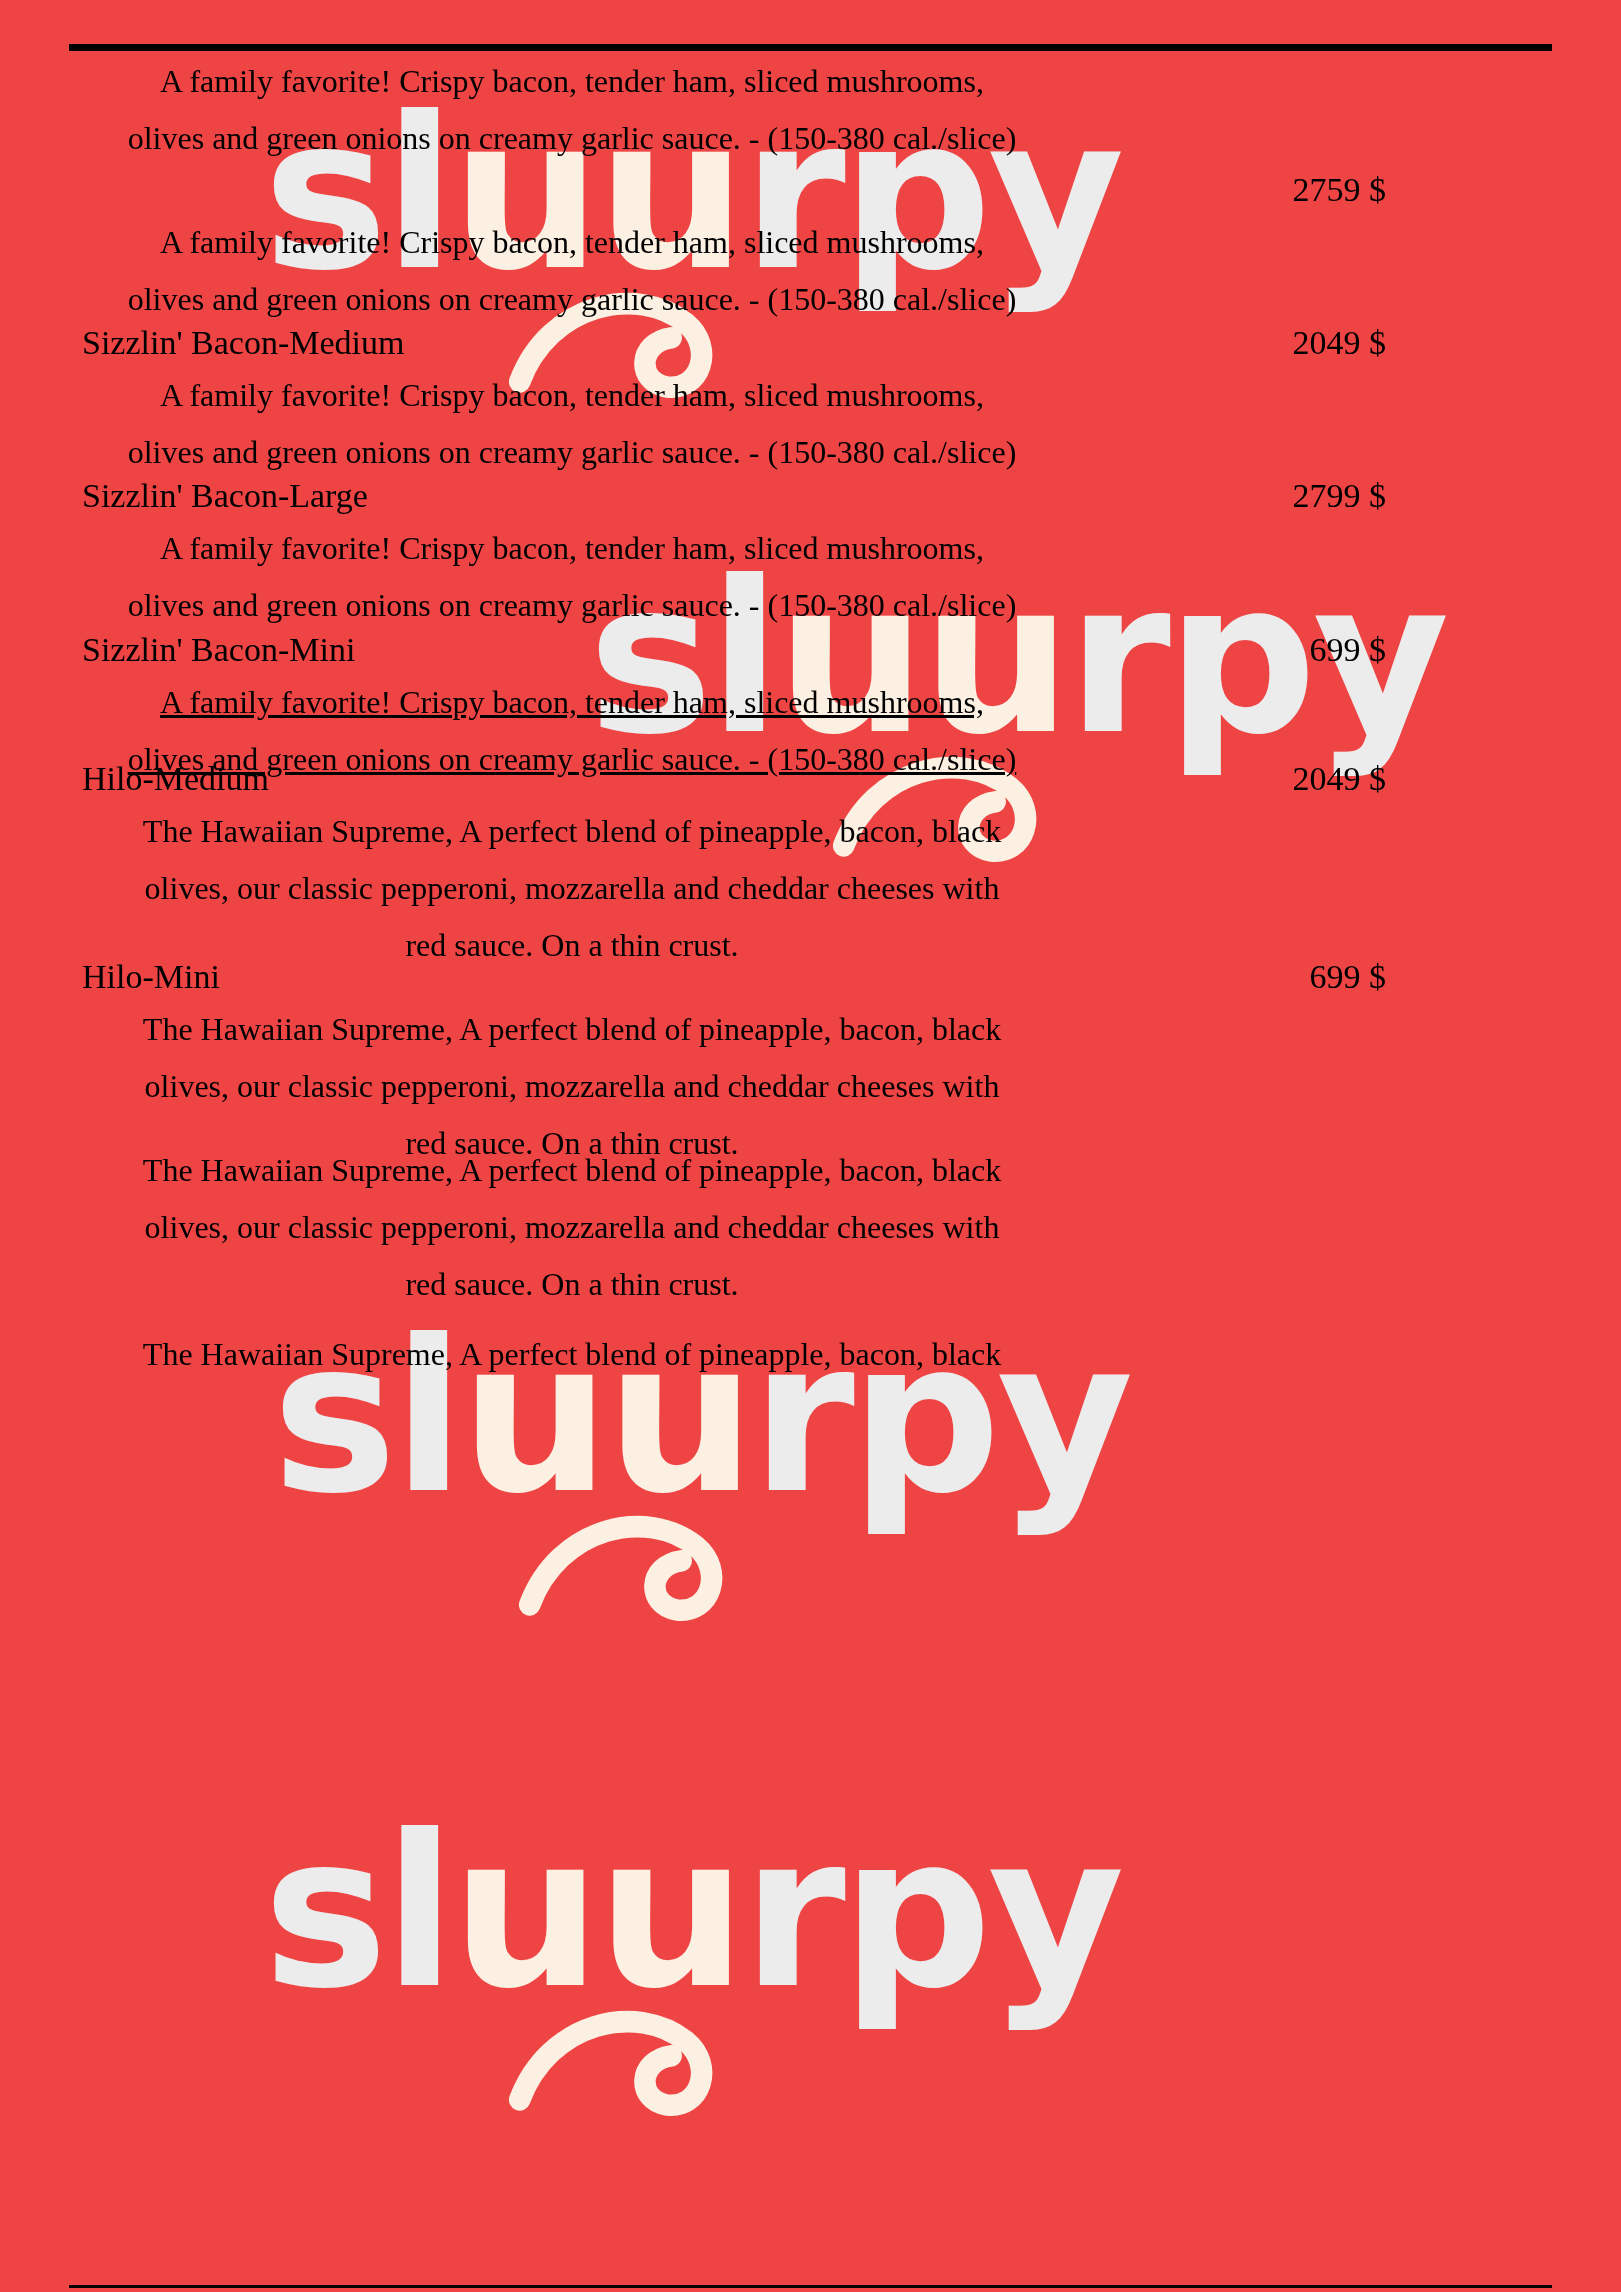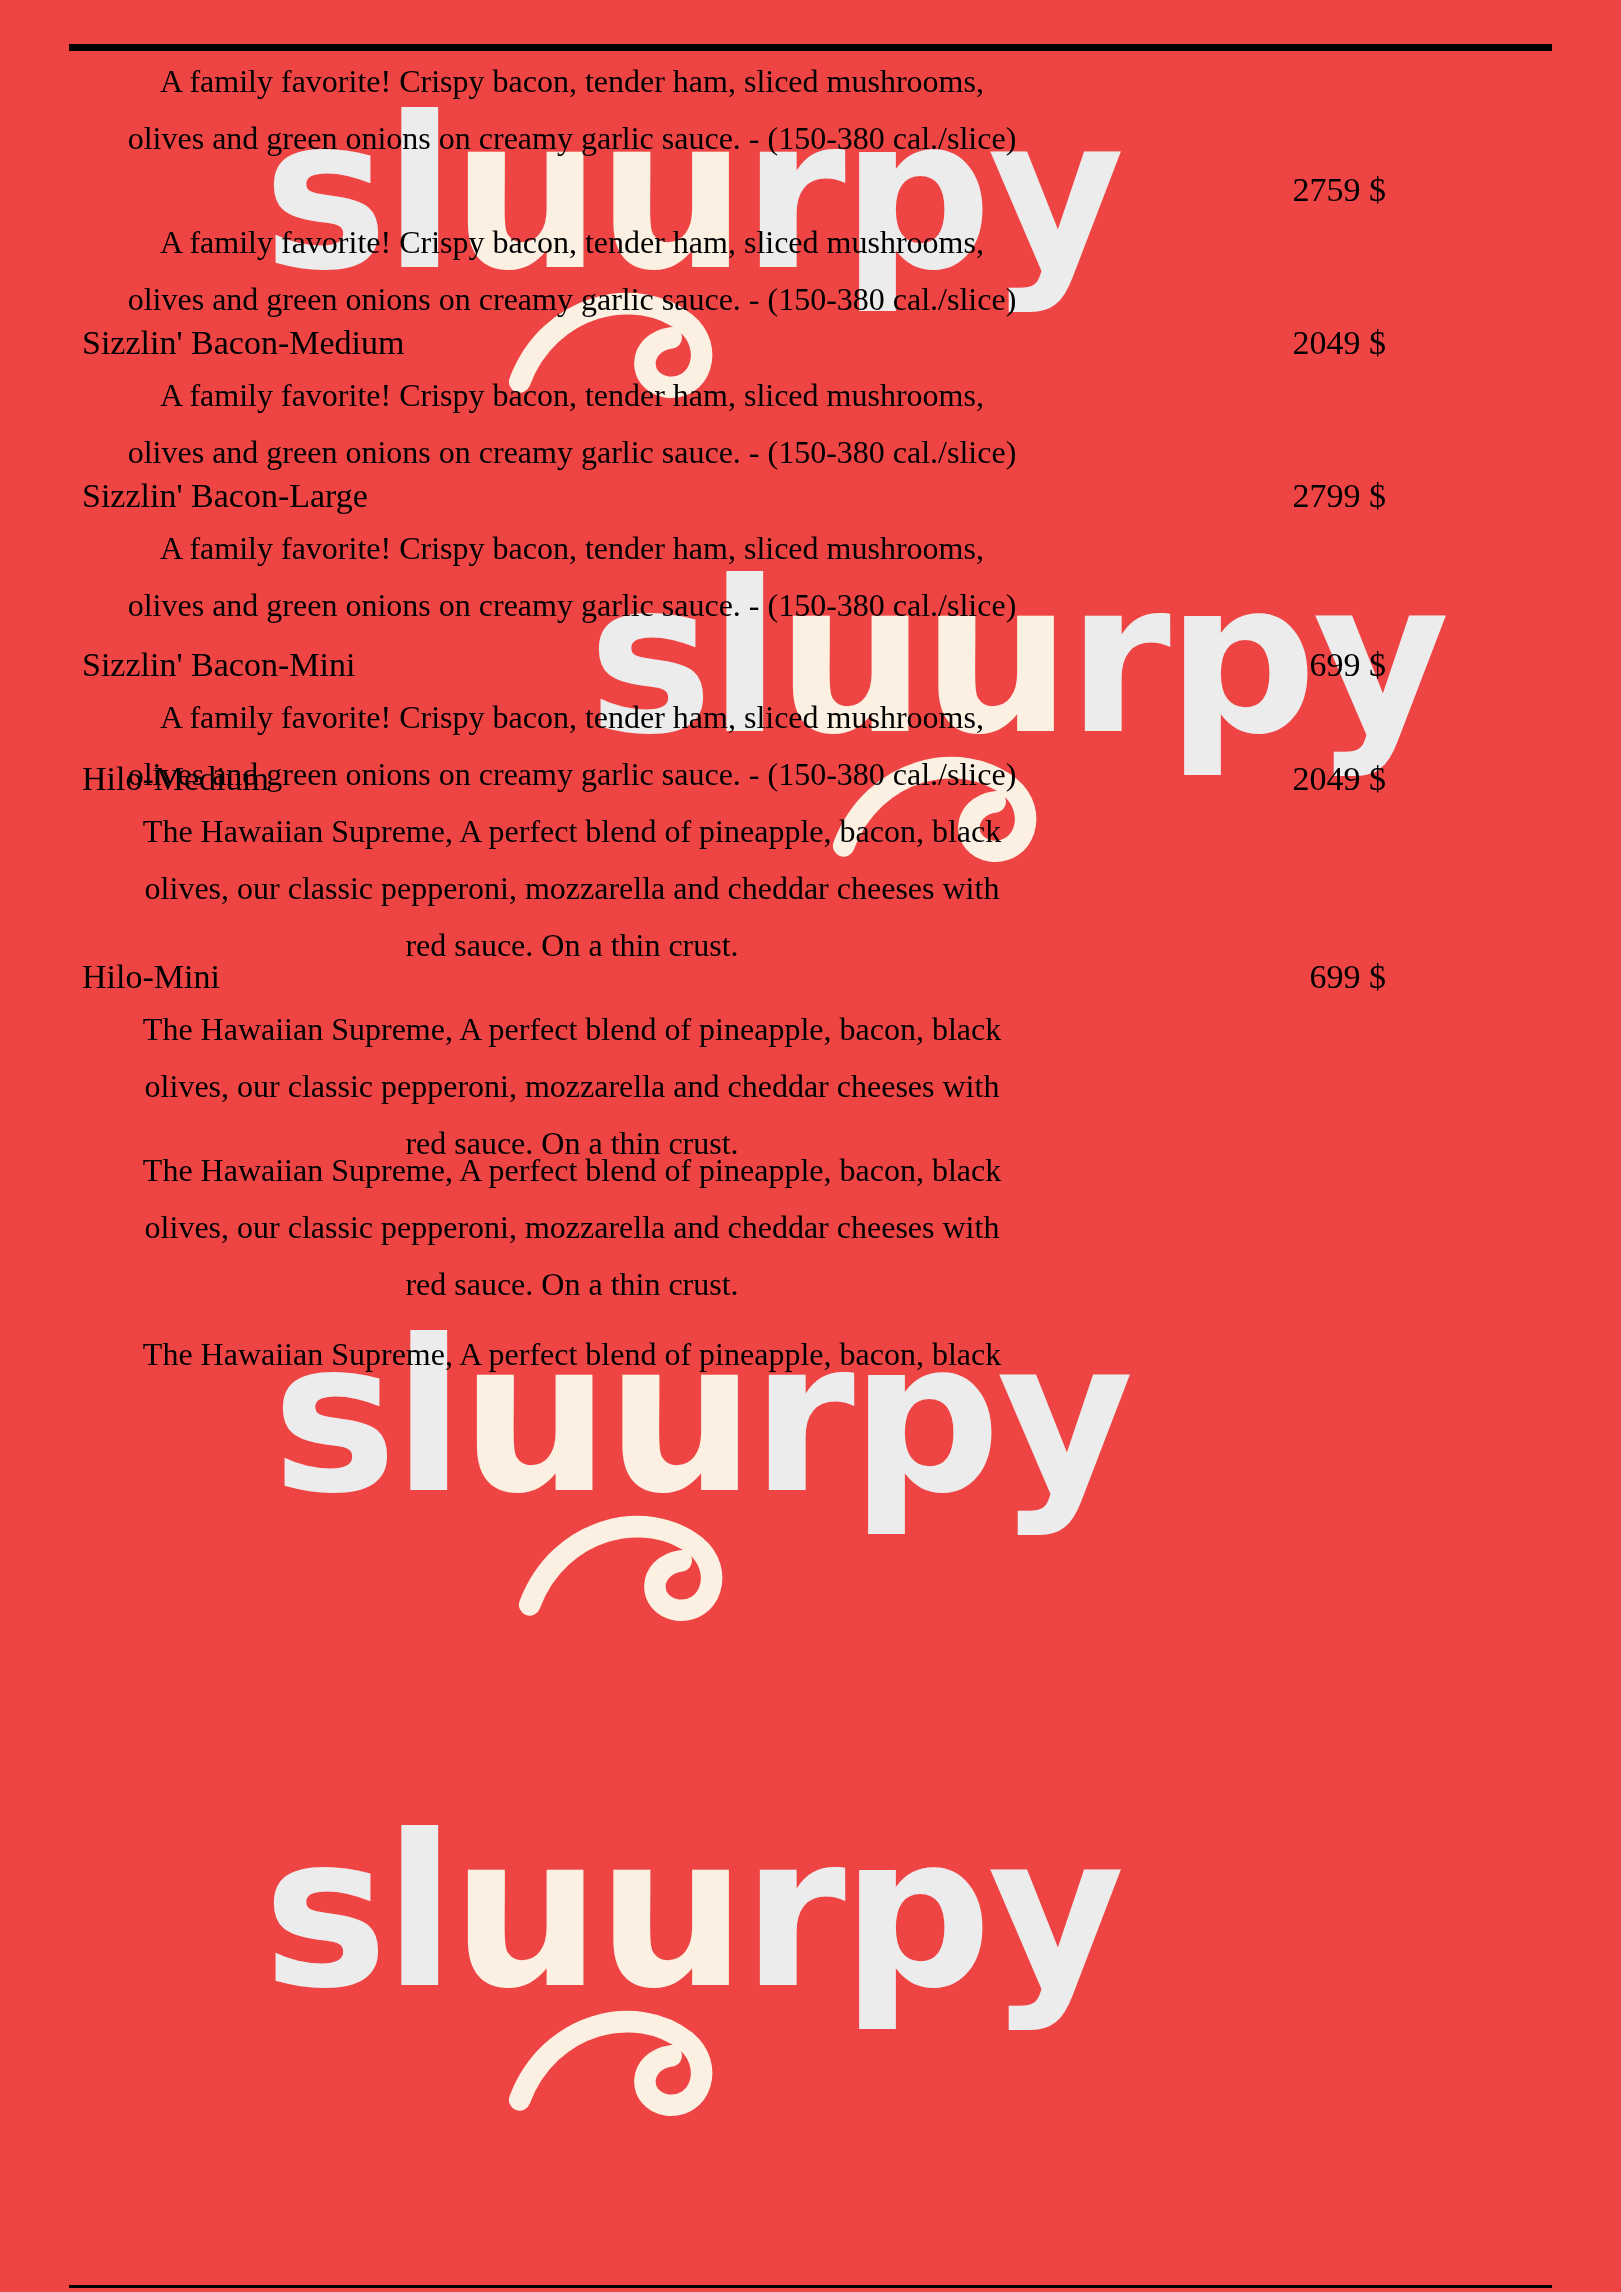--- a/index.html
+++ b/index.html
@@ -207,21 +207,21 @@
       <div class="item-head">
         <div class="item-name">Sizzlin' Bacon-Large</div>
         <div class="item-price">2799 $</div>
       </div>
       <div class="item-desc">
         <span class="ln">A family favorite! Crispy bacon, tender ham, sliced mushrooms,</span>
         <span class="ln">olives and green onions on creamy garlic sauce. - (150-380 cal./slice)</span>
       </div>
     </div>
 
-    <div class="item" style="top:642px;">
+    <div class="item" style="top:627px;text-decoration:underline;">
       <div class="item-head">
         <div class="item-name">Sizzlin' Bacon-Mini</div>
         <div class="item-price">699 $</div>
       </div>
       <div class="item-desc">
         <span class="ln">A family favorite! Crispy bacon, tender ham, sliced mushrooms,</span>
         <span class="ln">olives and green onions on creamy garlic sauce. - (150-380 cal./slice)</span>
       </div>
     </div>
 

